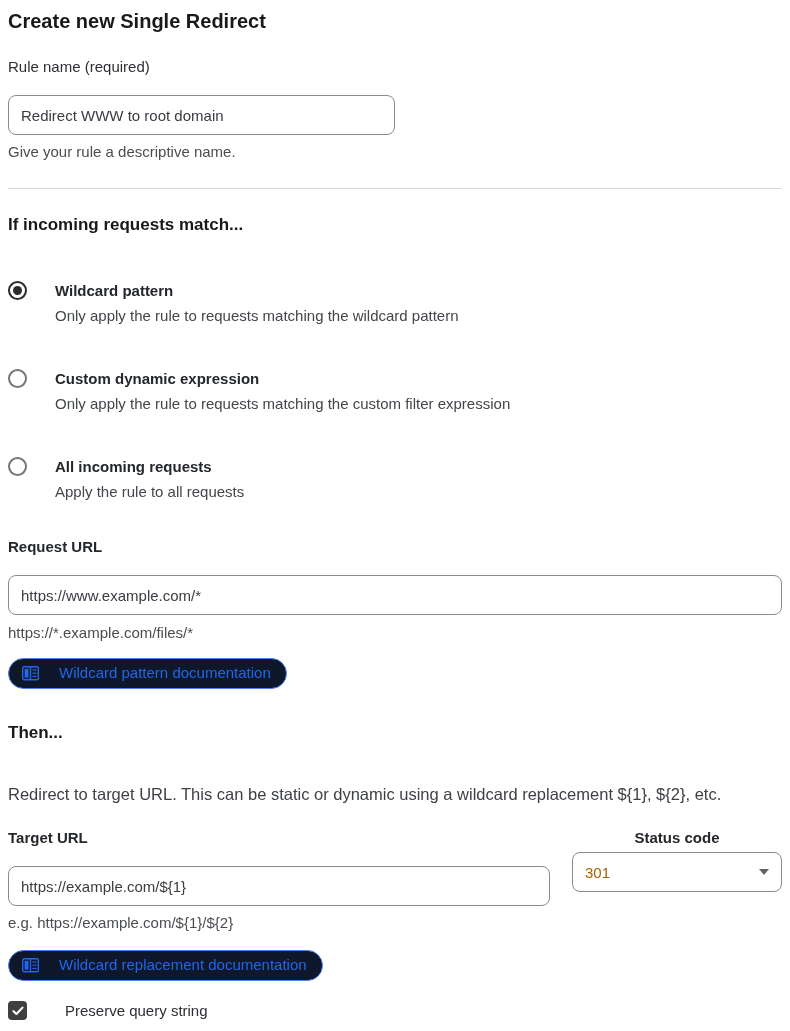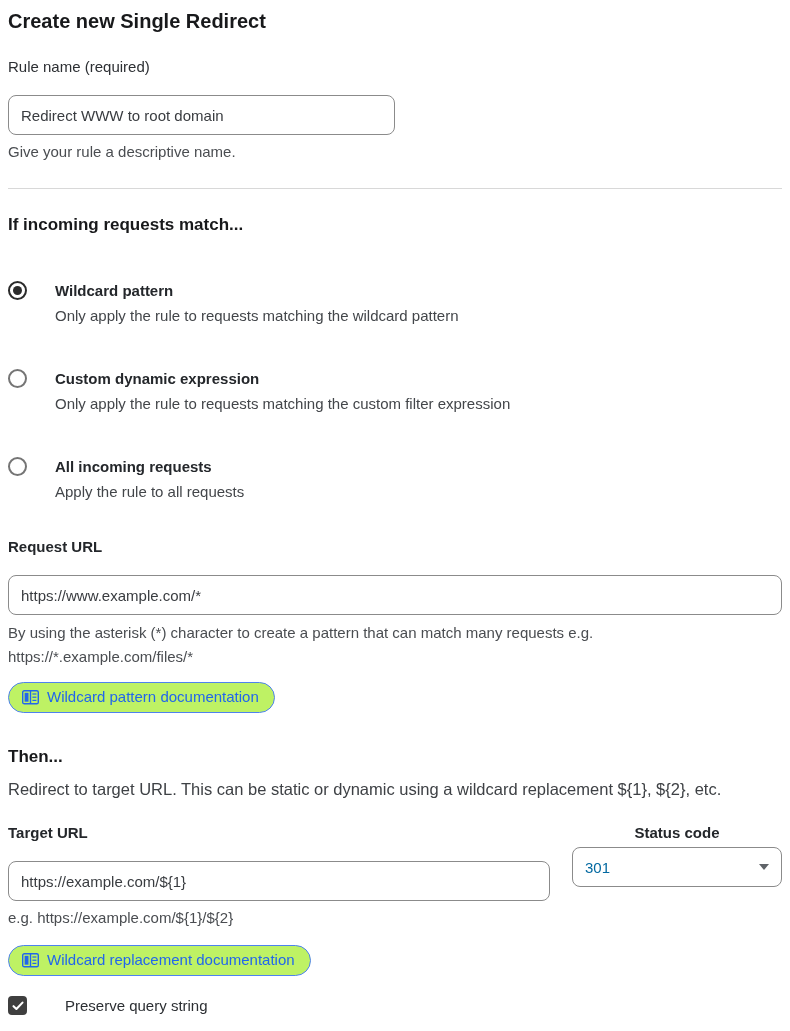--- a/index.html
+++ b/index.html
@@ -59,47 +59,47 @@
     inset:3px;
     border-radius:50%;
     background:#2b2b2b;
   }
   .radio-texts{padding-top:0;}
   .radio-label{font-weight:700;color:#24272b;line-height:21px;}
   .radio-desc{color:#43464a;margin-top:4px;line-height:21px;}
   .pill-button{
     display:inline-flex;
     align-items:center;
-    gap:8px;
+    gap:20px;
     margin-top:13px;
     border:1px solid #4e82ef;
     border-radius:16px;
-    background:#bef264;
+    background:#0f172a;
     color:var(--link);
     font-family:"Liberation Sans", sans-serif;
     font-size:15px;
     padding:4px 15px 5px 13px;
     line-height:20px;
     cursor:pointer;
   }
   .pill-button .book{display:inline-flex;}
-  .then-paragraph{font-size:16.5px;color:#3e4145;margin-top:10px;line-height:22px;}
+  .then-paragraph{font-size:16.5px;color:#3e4145;margin-top:39px;line-height:22px;}
   .row{display:flex;gap:22px;margin-top:0;}
   .col-target{flex:0 0 542px;}
   .col-status{flex:1 1 auto;text-align:center;}
   .select-box{
     display:flex;
     align-items:center;
     justify-content:space-between;
     margin-top:6px;
     height:40px;
     border:1px solid var(--border-input);
     border-radius:8px;
     padding:0 12px;
-    color:#0369a1;
+    color:#a16207;
     cursor:pointer;
     background:#fff;
   }
   .caret{
     width:0;height:0;
     border-left:5px solid transparent;
     border-right:5px solid transparent;
     border-top:6px solid #5f6368;
   }
   .checkbox-row{display:flex;align-items:center;gap:38px;margin-top:20px;}
@@ -164,21 +164,20 @@
   <span class="radio-dot"></span>
   <span class="radio-texts">
     <div class="radio-label">All incoming requests</div>
     <div class="radio-desc">Apply the rule to all requests</div>
   </span>
 </div>
 
 <label class="field-label semibold" style="margin-top:36px;">Request URL</label>
 <input class="text-input" type="text" value="https://www.example.com/*" style="">
 <div class="helper" style="margin-top:6px;">
-  <div>By using the asterisk (*) character to create a pattern that can match many requests e.g.</div>
   <div>https://*.example.com/files/*</div>
 </div>
 
 <button class="pill-button">
   <span class="book">
     <svg width="17" height="15" viewBox="0 0 17 15" fill="none">
       <rect x="0.7" y="0.7" width="15.6" height="13.1" rx="1.6" stroke="currentColor" stroke-width="1.4"></rect>
       <line x1="8.5" y1="0.7" x2="8.5" y2="13.8" stroke="currentColor" stroke-width="1.4"></line>
       <rect x="2.6" y="2.8" width="3.9" height="8.9" fill="currentColor"></rect>
       <line x1="10.4" y1="4" x2="14.4" y2="4" stroke="currentColor" stroke-width="1.2"></line>

